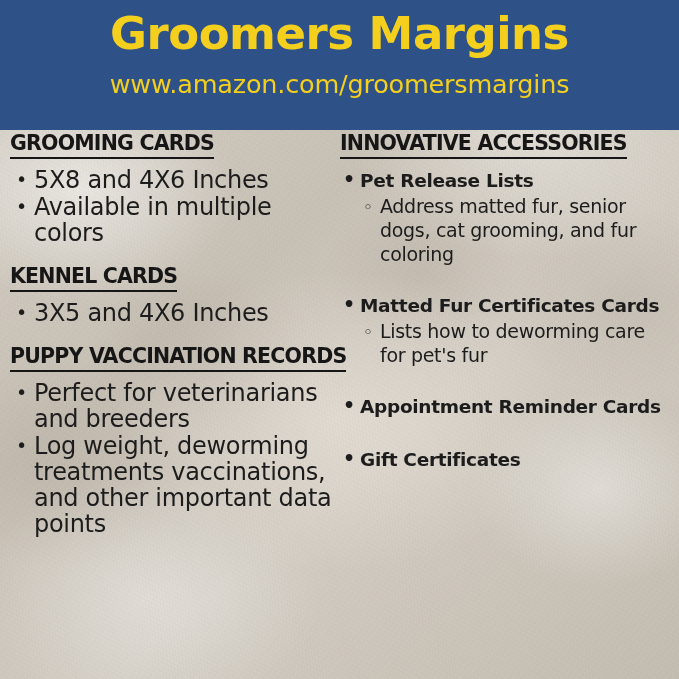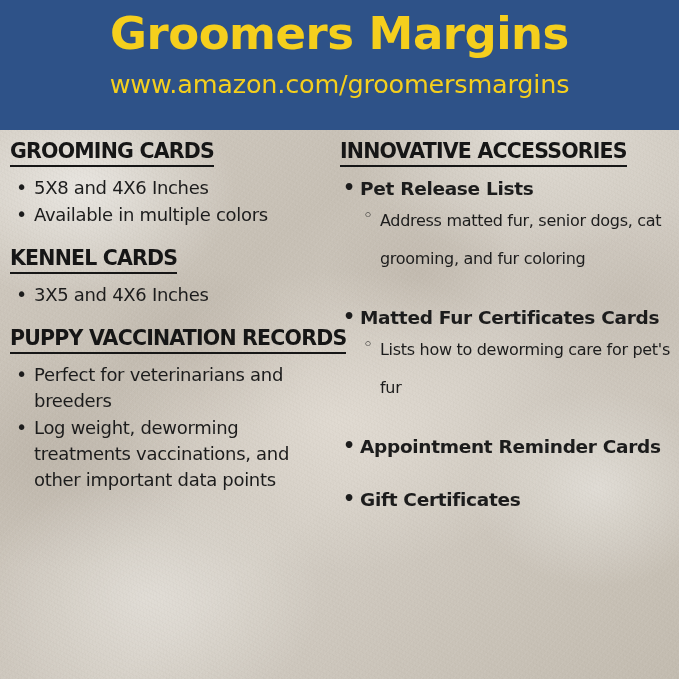--- a/index.html
+++ b/index.html
@@ -80,21 +80,21 @@
 
   
   #columns {
     position: absolute;
     left: 0; top: 130px;
     width: 679px;
     height: 549px;
   }
   .col {
     position: absolute;
-    top: 8px;
+    top: 0;
     color: #1c1c1c;
   }
   #col-left  { left: 10px;  width: 326px; }
   #col-right { left: 340px; width: 332px; }
 
   h2.section-head {
     margin: 0;
     font-family: "DejaVu Sans", sans-serif;
     font-weight: bold;
     font-size: 20.5px;
@@ -112,21 +112,21 @@
     list-style: none;
   }
   li {
     position: relative;
     font-family: "DejaVu Sans", sans-serif;
     color: #1c1c1c;
   }
 
   
   .l1 {
-    font-size: 18px;
+    font-size: 24px;
     line-height: 26px;
     padding-left: 24px;
     margin-bottom: 1px;
     letter-spacing: -0.3px;
   }
   .l1::before {
     content: "\2022";
     position: absolute;
     left: 6px;
     top: -1px;
@@ -145,22 +145,22 @@
   .r1::before {
     content: "\2022";
     position: absolute;
     left: 3px;
     top: -1px;
     font-size: 19px;
     line-height: 27px;
   }
   
   .r2 {
-    font-size: 16px;
-    line-height: 38px;
+    font-size: 19px;
+    line-height: 24px;
     padding-left: 40px;
     letter-spacing: -0.3px;
   }
   .r2::before {
     content: "\25E6";
     position: absolute;
     left: 23px;
     top: 0px;
     font-size: 17px;
     line-height: 27px;

